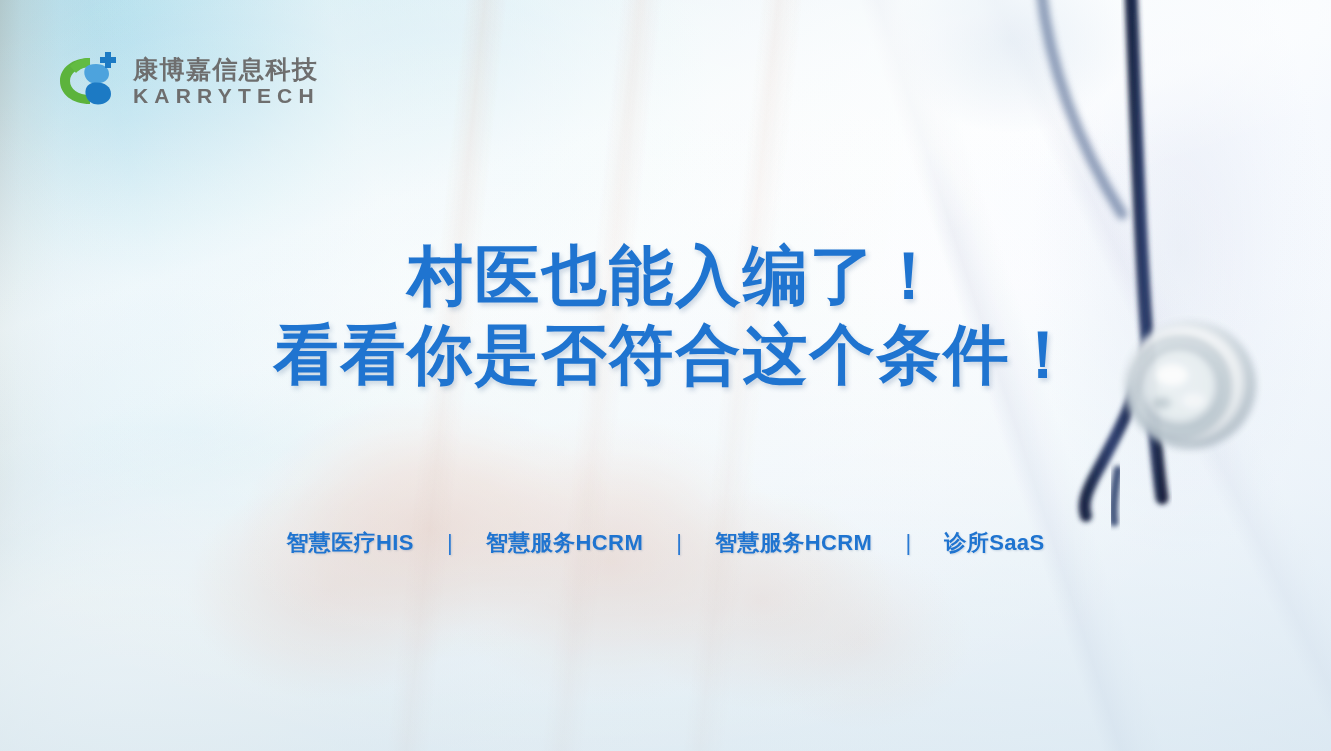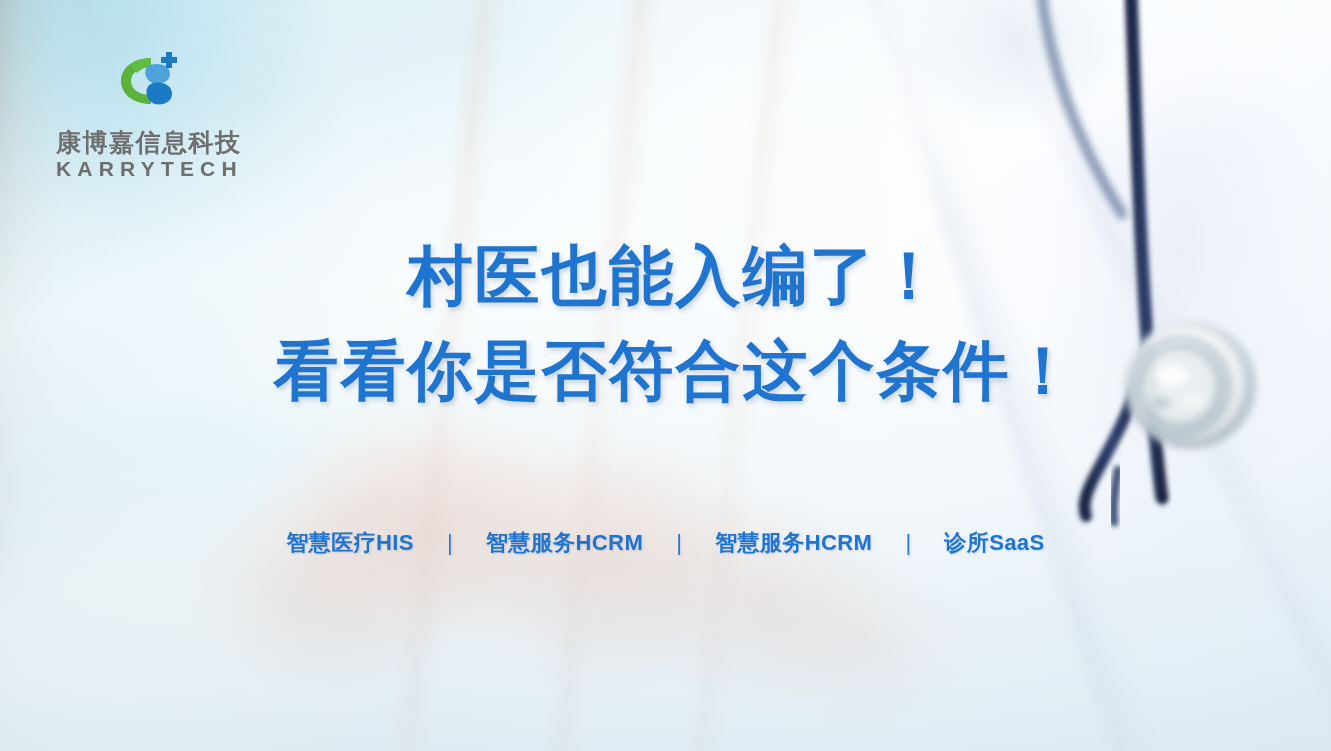--- a/index.html
+++ b/index.html
@@ -206,21 +206,20 @@
   }
 
   
   .logo {
     position: absolute;
     left: 56px;
     top: 49px;
     display: flex;
     align-items: center;
     gap: 13px;
-    flex-direction: column;
   }
   .logo-mark {
     width: 64px;
     height: 64px;
     flex: 0 0 auto;
     display: block;
   }
   .logo-words {
     display: flex;
     flex-direction: column;
@@ -256,21 +255,21 @@
     padding-left: 20px;
   }
   .headline-line {
     color: #1f74d0;
     font-weight: 700;
     line-height: 1.16;
     white-space: nowrap;
     text-shadow: 2px 3px 5px rgba(40,80,130,0.22);
   }
   .headline-line.l1 { font-size: 65px; letter-spacing: 2px; }
-  .headline-line.l2 { font-size: 65px; letter-spacing: 2px; margin-top: 20px; }
+  .headline-line.l2 { font-size: 65px; letter-spacing: 2px; margin-top: 4px; }
 
   
   .footer-nav {
     position: absolute;
     left: 0;
     right: 0;
     top: 528px;
     display: flex;
     justify-content: center;
     align-items: center;

